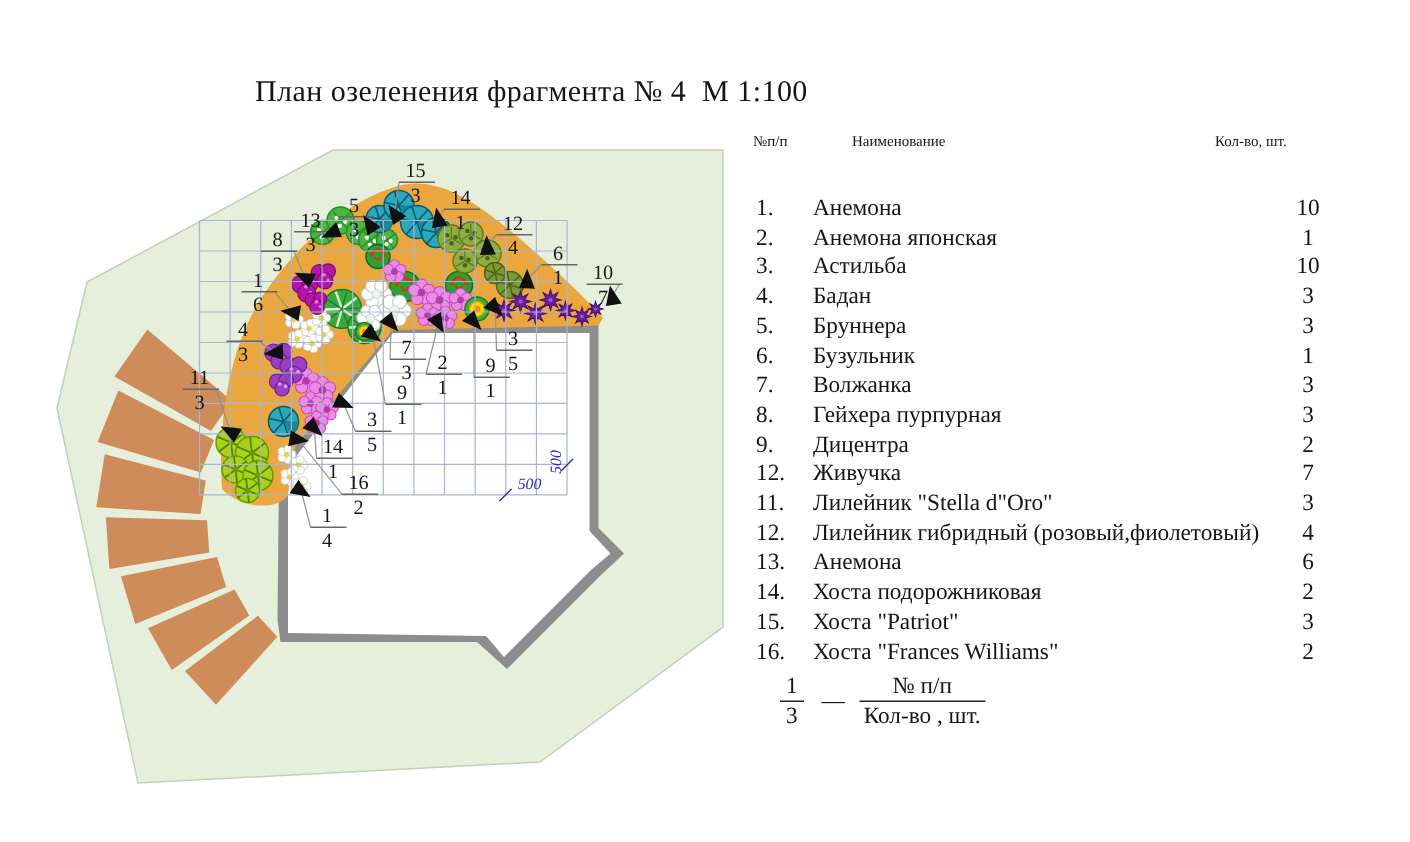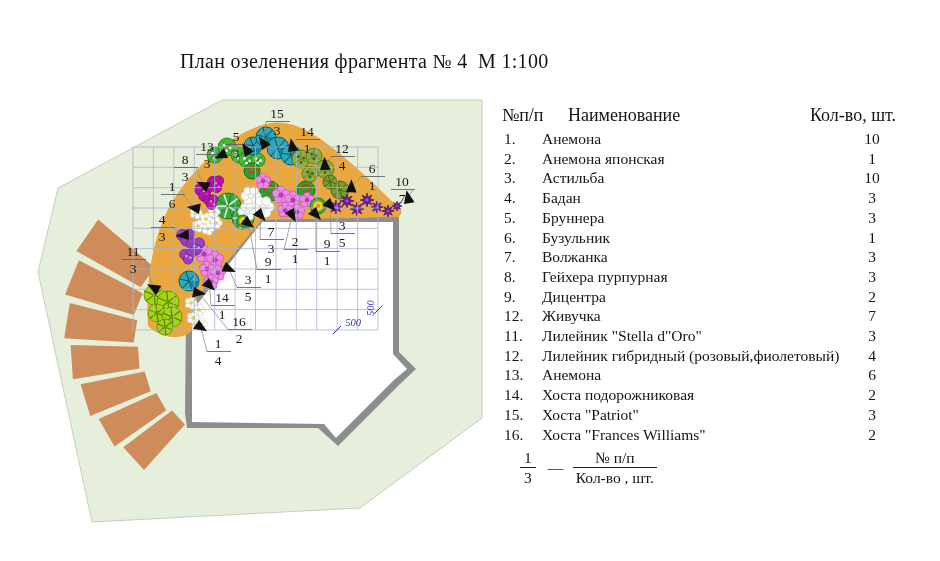--- a/index.html
+++ b/index.html
@@ -1,22 +1,22 @@
 <!DOCTYPE html>
 <html><head>
 <meta charset="utf-8">
 <style>
   html,body{margin:0;padding:0;background:#fff;}
   body{width:940px;height:561px;position:relative;overflow:hidden;
        font-family:"Liberation Serif","DejaVu Serif",serif;color:#151515;}
   #stage{position:absolute;left:0;top:0;width:940px;height:561px;}
-  .title{position:absolute;left:180px;top:50px;font-size:20px;letter-spacing:.3px;white-space:pre;}
+  .title{position:absolute;left:170px;top:50px;font-size:20px;letter-spacing:.3px;white-space:pre;}
   #plan-svg{position:absolute;left:0;top:0;}
   .legend-title{position:absolute;left:600px;top:77px;width:200px;text-align:center;font-size:17px;}
-  .lg-head{position:absolute;top:105px;font-size:18px;}
+  .lg-head{position:absolute;top:89px;font-size:10px;}
   .lg-row{position:absolute;font-size:15.5px;height:20px;white-space:nowrap;}
   .lg-num{position:absolute;left:504px;width:26px;}
   .lg-name{position:absolute;left:530px;margin-left:12px;}
   .lg-qty{position:absolute;left:848px;width:48px;text-align:center;}
   .note{position:absolute;left:520px;top:448px;font-size:15.5px;}
   .frac{display:inline-block;text-align:center;vertical-align:middle;}
   .frac .top{display:block;padding:0 4px;border-bottom:1.2px solid #222;line-height:19px;}
   .frac .bot{display:block;line-height:19px;}
   .note-dash{display:inline-block;vertical-align:middle;margin:0 6px 0 8px;}
 </style>

